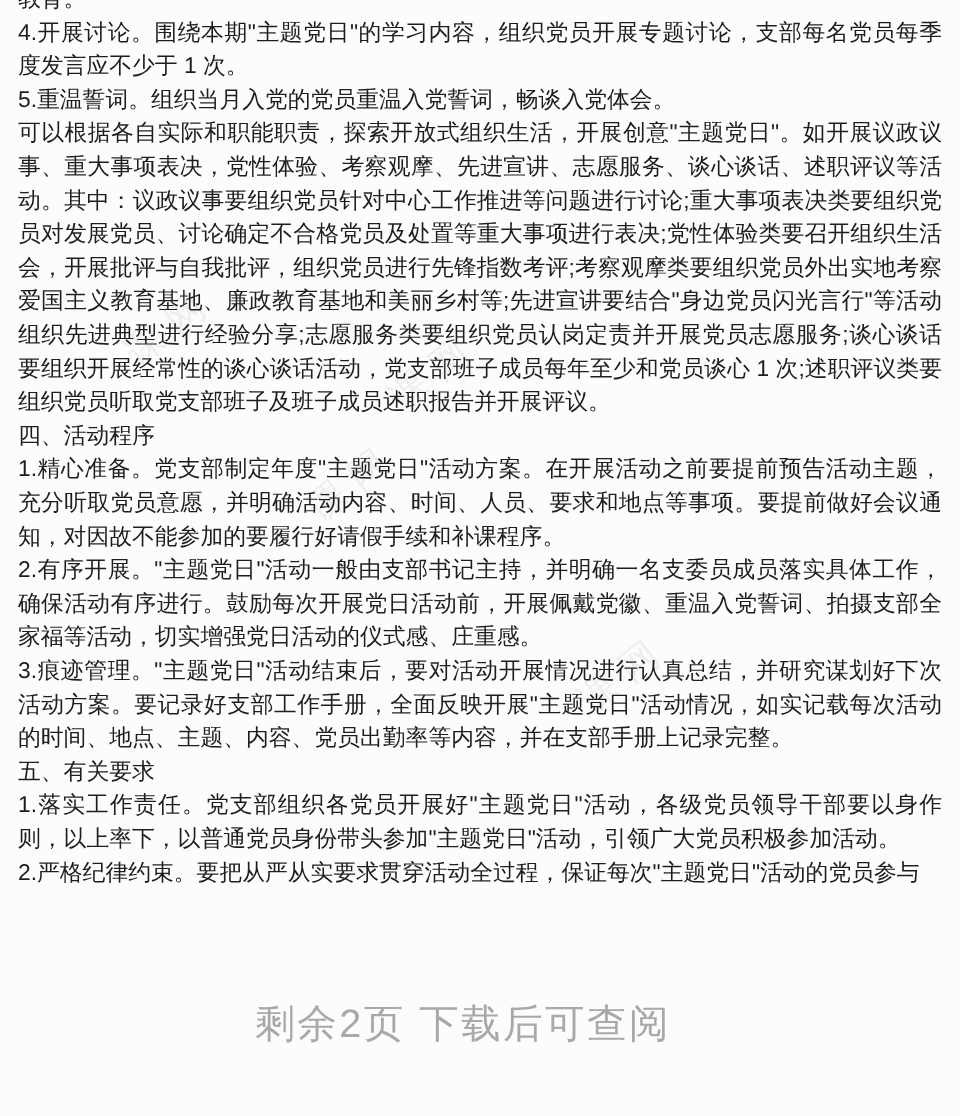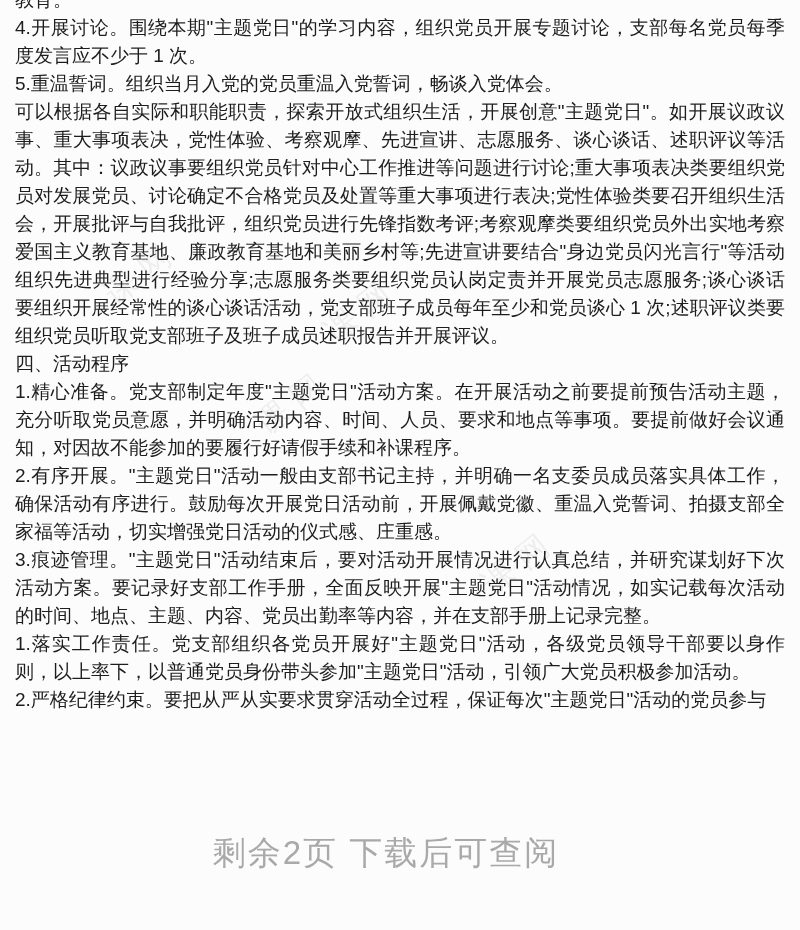--- a/index.html
+++ b/index.html
@@ -86,20 +86,21 @@
 
   <div class="doc-body" id="doc-body">
       <p>教育。</p>
       <p>4.开展讨论。围绕本期"主题党日"的学习内容，组织党员开展专题讨论，支部每名党员每季度发言应不少于 1 次。</p>
       <p>5.重温誓词。组织当月入党的党员重温入党誓词，畅谈入党体会。</p>
       <p>可以根据各自实际和职能职责，探索开放式组织生活，开展创意"主题党日"。如开展议政议事、重大事项表决，党性体验、考察观摩、先进宣讲、志愿服务、谈心谈话、述职评议等活动。其中：议政议事要组织党员针对中心工作推进等问题进行讨论;重大事项表决类要组织党员对发展党员、讨论确定不合格党员及处置等重大事项进行表决;党性体验类要召开组织生活会，开展批评与自我批评，组织党员进行先锋指数考评;考察观摩类要组织党员外出实地考察爱国主义教育基地、廉政教育基地和美丽乡村等;先进宣讲要结合"身边党员闪光言行"等活动组织先进典型进行经验分享;志愿服务类要组织党员认岗定责并开展党员志愿服务;谈心谈话要组织开展经常性的谈心谈话活动，党支部班子成员每年至少和党员谈心 1 次;述职评议类要组织党员听取党支部班子及班子成员述职报告并开展评议。</p>
       <p>四、活动程序</p>
       <p>1.精心准备。党支部制定年度"主题党日"活动方案。在开展活动之前要提前预告活动主题，充分听取党员意愿，并明确活动内容、时间、人员、要求和地点等事项。要提前做好会议通知，对因故不能参加的要履行好请假手续和补课程序。</p>
       <p>2.有序开展。"主题党日"活动一般由支部书记主持，并明确一名支委员成员落实具体工作，确保活动有序进行。鼓励每次开展党日活动前，开展佩戴党徽、重温入党誓词、拍摄支部全家福等活动，切实增强党日活动的仪式感、庄重感。</p>
       <p>3.痕迹管理。"主题党日"活动结束后，要对活动开展情况进行认真总结，并研究谋划好下次活动方案。要记录好支部工作手册，全面反映开展"主题党日"活动情况，如实记载每次活动的时间、地点、主题、内容、党员出勤率等内容，并在支部手册上记录完整。</p>
+      <p>五、有关要求</p>
       <p>1.落实工作责任。党支部组织各党员开展好"主题党日"活动，各级党员领导干部要以身作则，以上率下，以普通党员身份带头参加"主题党日"活动，引领广大党员积极参加活动。</p>
       <p>2.严格纪律约束。要把从严从实要求贯穿活动全过程，保证每次"主题党日"活动的党员参与</p>
     </div>
 
   <div class="footer">
     <span>剩余2页</span>
     <span class="gap">下载后可查阅</span>
   </div>
 
 </div>

